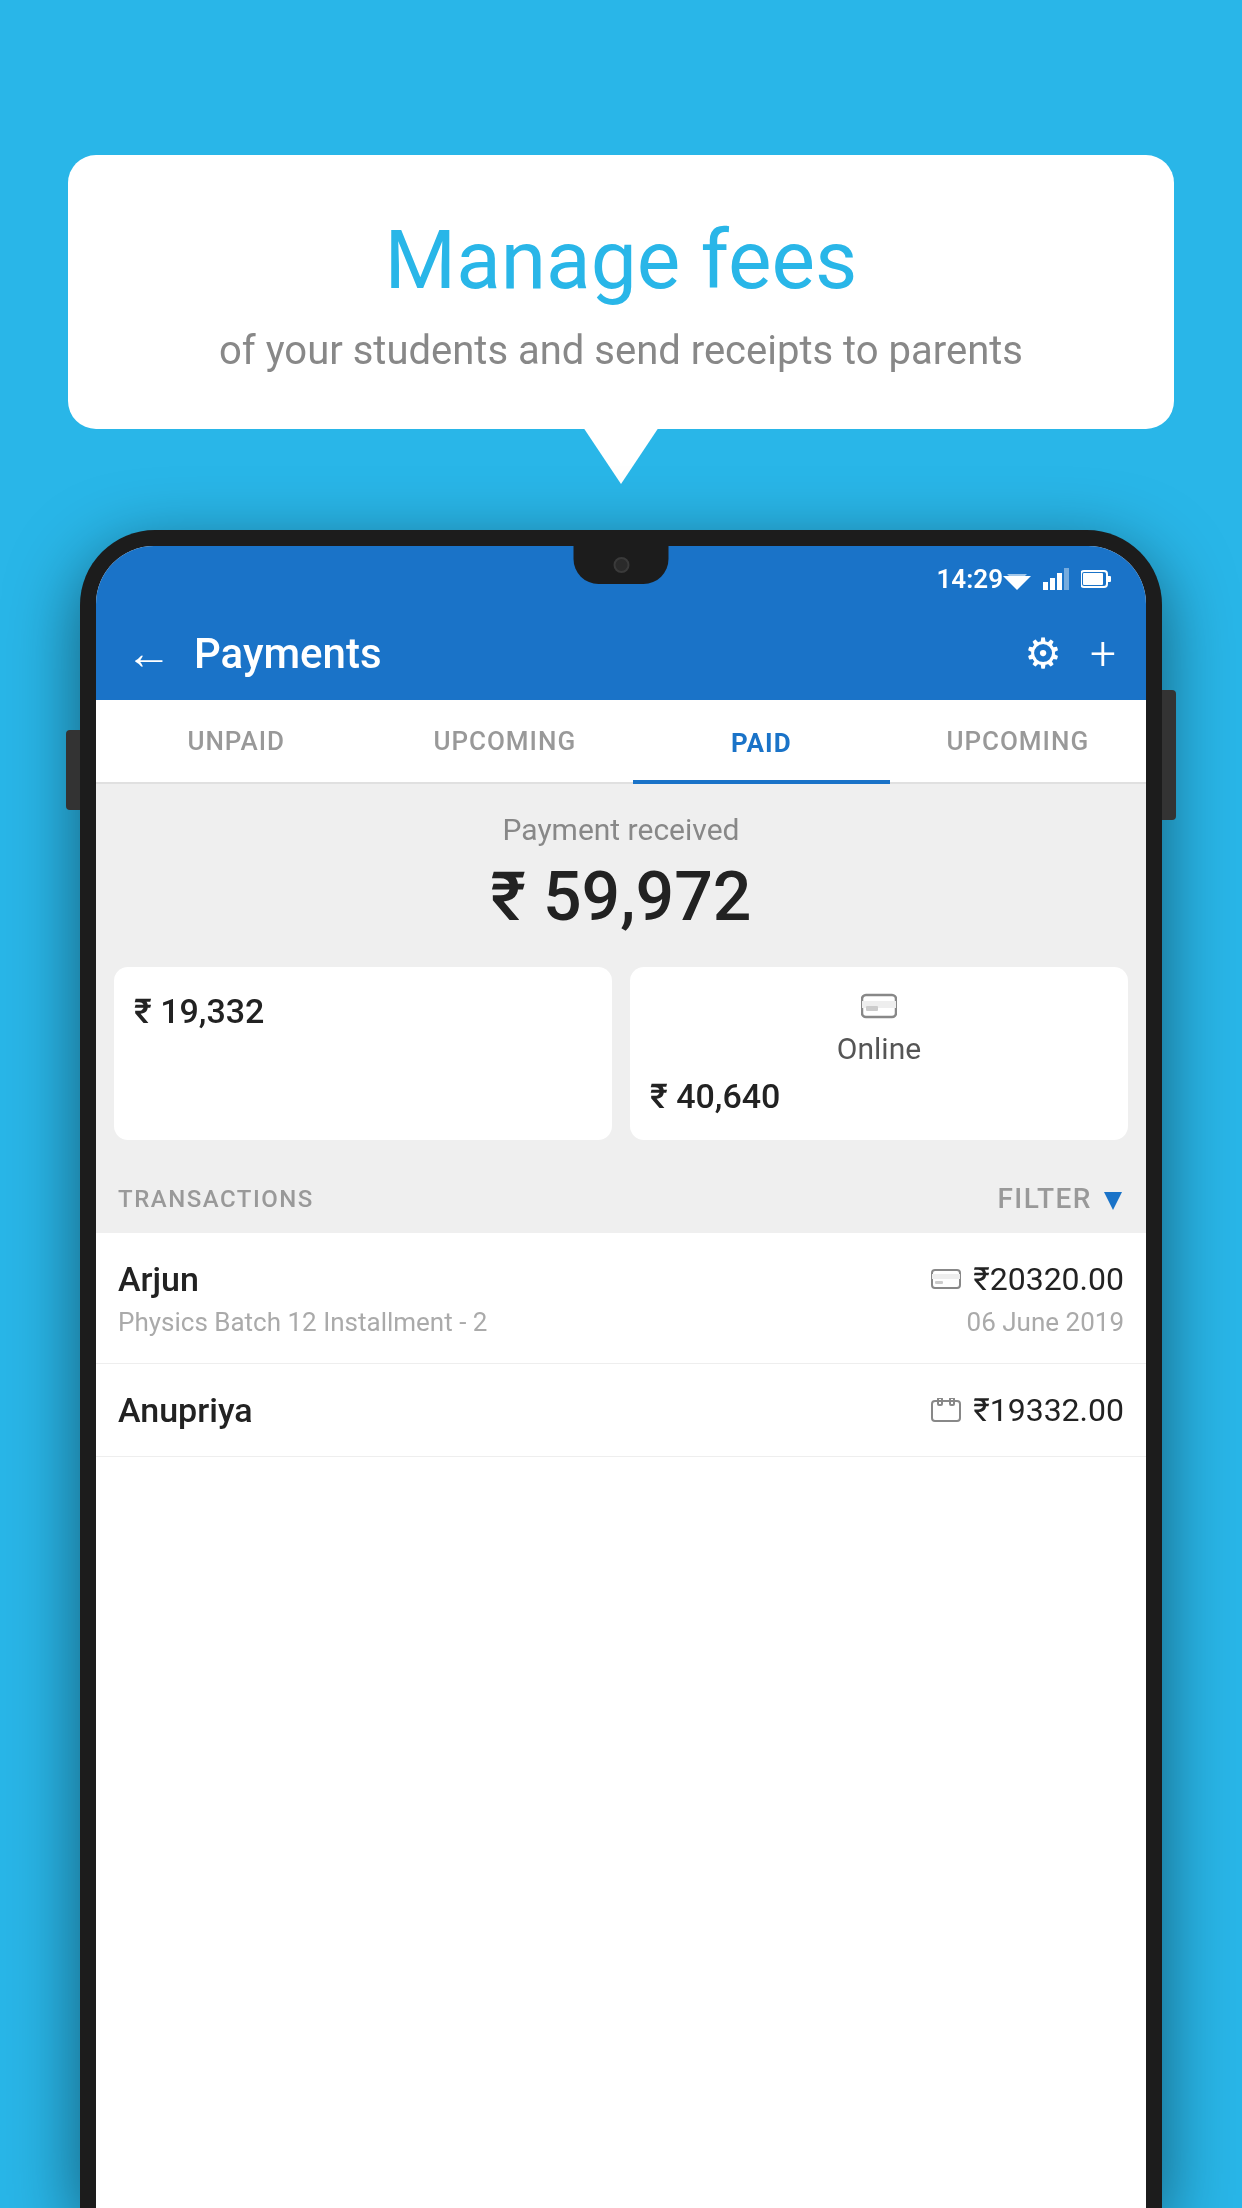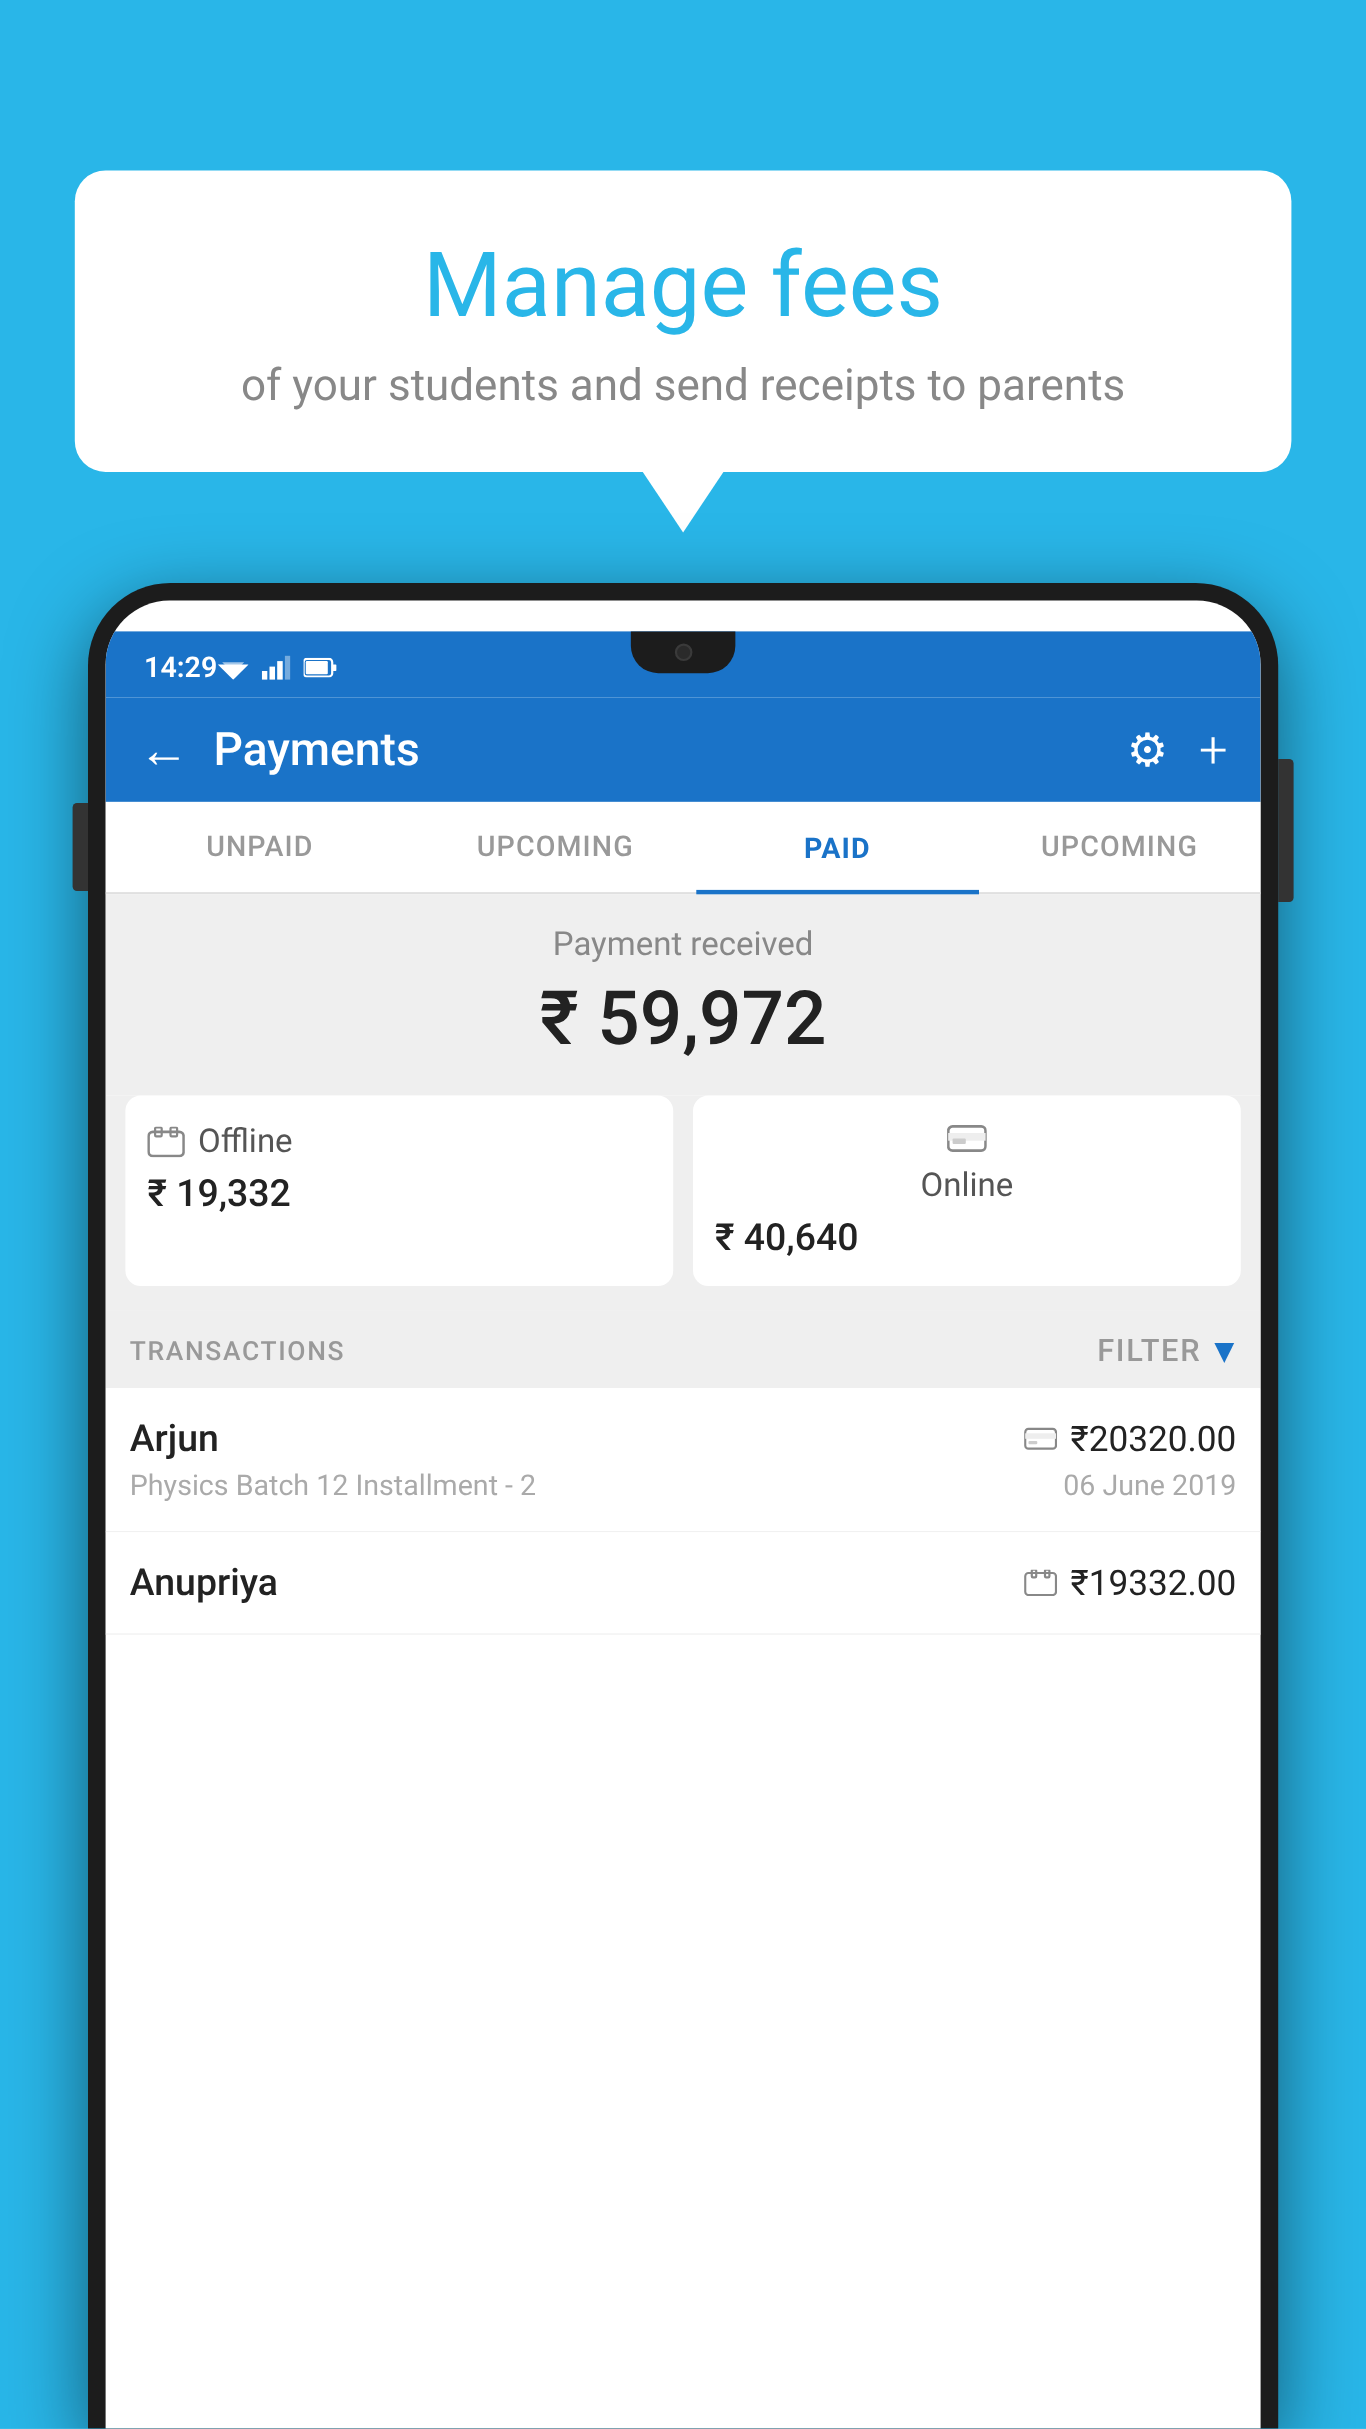--- a/index.html
+++ b/index.html
@@ -83,21 +83,21 @@
 
   <div style="position:absolute;top:530px;left:80px;right:80px;bottom:0;">
 
     <div style="background:#1c1c1c;border-radius:75px 75px 0 0;padding:16px 16px 0;box-shadow:0 20px 70px rgba(0,0,0,0.5);height:100%;position:relative;">
 
       <div class="side-buttons-left"></div>
       <div class="side-buttons-right"></div>
 
       <div style="background:white;border-radius:58px 58px 0 0;overflow:hidden;height:100%;">
 
-        <div style="background:#1a73c8;padding:18px 35px 12px;display:flex;align-items:center;justify-content:flex-start;position:relative;margin-top:28px;">
+        <div style="background:#1a73c8;padding:18px 35px 12px;display:flex;align-items:center;justify-content:flex-end;position:relative;">
 
           <div style="width:95px;height:38px;background:#1c1c1c;border-radius:0 0 25px 25px;position:absolute;top:0;left:50%;transform:translateX(-50%);z-index:5;">
             <div style="width:16px;height:16px;background:#2a2a2a;border-radius:50%;position:absolute;top:11px;left:50%;transform:translateX(-50%);border:2px solid #3a3a3a;"></div>
           </div>
           <span style="color:white;font-size:26px;font-weight:600;">14:29</span>
           <div style="display:flex;align-items:center;gap:12px;">
 
             <svg width="28" height="22" viewBox="0 0 28 22">
               <polygon points="14,22 28,8 0,8" fill="white"></polygon>
               <polygon points="14,16 24,6 4,6" fill="white" opacity="0.6"></polygon>
@@ -146,28 +146,20 @@
 
 
         <div style="background:#efefef;padding:28px 20px 10px;text-align:center;">
           <div style="font-size:30px;color:#888;margin-bottom:10px;">Payment received</div>
           <div style="font-size:68px;color:#222;font-weight:500;margin-bottom:20px;">₹ 59,972</div>
         </div>
 
         <div style="display:flex;gap:18px;padding:0 18px 22px;background:#efefef;">
 
           <div style="flex:1;background:white;border-radius:14px;padding:24px 20px;">
-            <div style="display:flex;align-items:center;gap:12px;margin-bottom:10px;">
-              <svg width="34" height="28" viewBox="0 0 34 28">
-                <rect x="1" y="5" width="32" height="22" rx="4" fill="none" stroke="#888" stroke-width="2.5"></rect>
-                <rect x="7" y="1" width="6" height="8" rx="1" fill="none" stroke="#888" stroke-width="2"></rect>
-                <rect x="21" y="1" width="6" height="8" rx="1" fill="none" stroke="#888" stroke-width="2"></rect>
-              </svg>
-              <span style="font-size:30px;color:#555;">Offline</span>
-            </div>
             <div style="font-size:34px;color:#222;font-weight:500;">₹ 19,332</div>
           </div>
 
           <div style="flex:1;background:white;border-radius:14px;padding:24px 20px;">
             <div style="display:flex;align-items:center;gap:12px;margin-bottom:10px;flex-direction:column;">
               <svg width="36" height="28" viewBox="0 0 36 28">
                 <rect x="1" y="4" width="34" height="22" rx="4" fill="none" stroke="#888" stroke-width="2.5"></rect>
                 <rect x="1" y="10" width="34" height="7" fill="#eee" stroke="none"></rect>
                 <rect x="5" y="15" width="12" height="5" rx="1" fill="#ccc"></rect>
               </svg>

